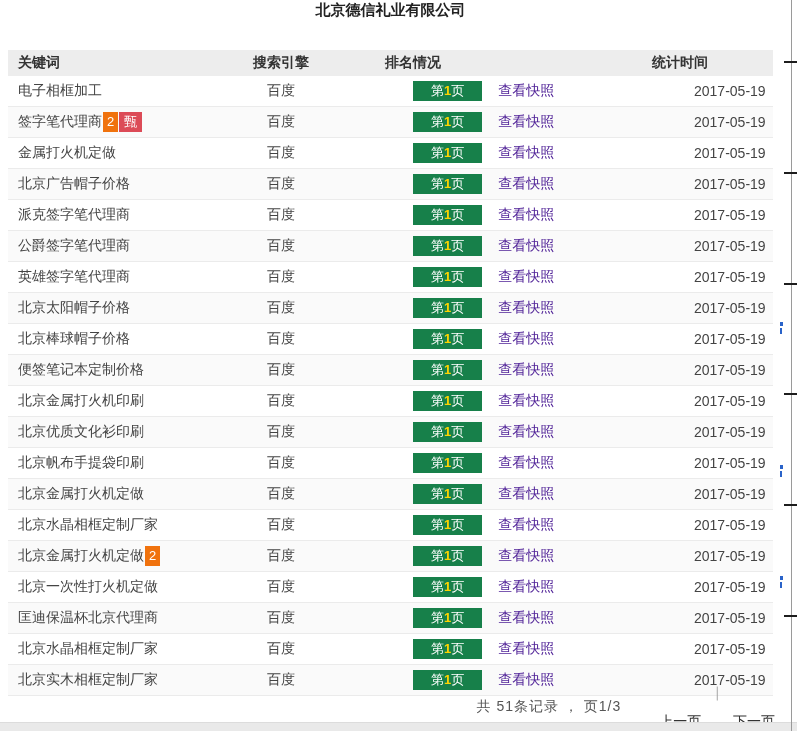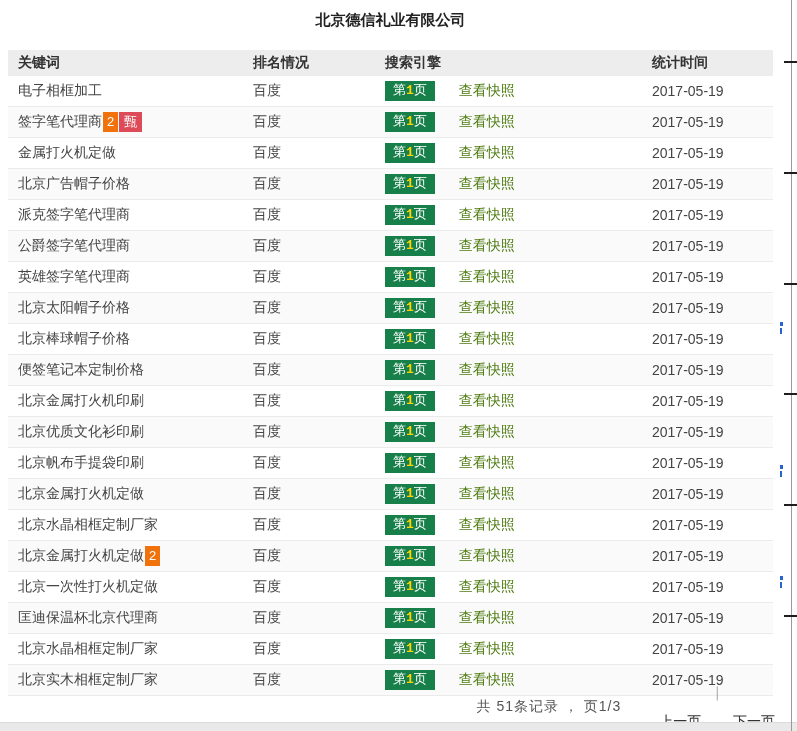--- a/index.html
+++ b/index.html
@@ -7,21 +7,21 @@
   body {
     width: 797px; height: 731px;
     background: #fff;
     font-family: "Liberation Sans", "DejaVu Sans", sans-serif;
     color: #444;
     position: relative;
     overflow: hidden;
   }
 
   .page-title {
-    position: absolute; top: 11px; left: 8px; width: 765px;
+    position: absolute; top: 1px; left: 8px; width: 765px;
     text-align: center;
     font-size: 15px; font-weight: bold; color: #222;
   }
 
   .keywords-table { position: absolute; top: 50px; left: 8px; width: 765px; }
 
   .thead, .trow {
     display: grid;
     grid-template-columns: 245px 132px 267px 1fr;
     align-items: center;
@@ -29,46 +29,46 @@
   .thead {
     height: 26px;
     background: #ededed;
     font-size: 14px; font-weight: bold; color: #333;
   }
   .trow {
     height: 31px;
     border-bottom: 1px solid #ebebeb;
     font-size: 14px; color: #444;
     background: #fff;
+    gap: 14px;
   }
   .trow:nth-child(even) { background: #fafafa; }
 
   .c1 { padding-left: 10px; display: flex; align-items: center; overflow: hidden; white-space: nowrap; }
 
   .kw-badge {
     display: inline-block;
     color: #fff; font-size: 13px;
     height: 20px; line-height: 20px;
     padding: 0 4px; margin-left: 1px;
     flex: 0 0 auto;
   }
   .kw-badge.orange { background: #f0720d; }
   .kw-badge.red    { background: #dc4b57; padding: 0 5px; }
 
   .rank-cell { display: flex; align-items: center; }
   .rank-badge {
     display: inline-block;
     background: #17804a; color: #fff;
     font-size: 13px; height: 20px; line-height: 20px;
-    padding: 0 8px;
-    font-family: Liberation Mono, monospace;
+    padding: 0 18px;
   }
   .rank-badge .num { color: #ffd400; font-weight: bold; }
   .snapshot-link {
-    color: #4d7c0f; margin-left: 24px;
+    color: #4c1d95; margin-left: 16px;
     font-size: 14px; text-decoration: none; cursor: pointer;
   }
 
   .tfooter {
     position: absolute; top: 692px; left: 8px; width: 767px; height: 30px;
     display: flex; align-items: center; justify-content: flex-end;
     gap: 38px; font-size: 14px;
   }
   .records-summary { color: #555; letter-spacing: 1px; }
   .pagination { display: flex; gap: 9px; color: #333; }
@@ -101,22 +101,22 @@
   .blue-fragment::after  { width: 2px; height: 6px; }
 </style>
 </head>
 <body>
 
 <div class="page-title">北京德信礼业有限公司</div>
 
 <div class="keywords-table">
   <div class="thead">
     <div class="c1">关键词</div>
+    <div>搜索引擎</div>
     <div>排名情况</div>
-    <div>搜索引擎</div>
     <div>统计时间</div>
   </div>
   <div id="table-body">
   <div class="trow">
     <div class="c1">
       <span>电子相框加工</span>
           <span></span>
     </div>
     <div>百度</div>
     <div class="rank-cell">

